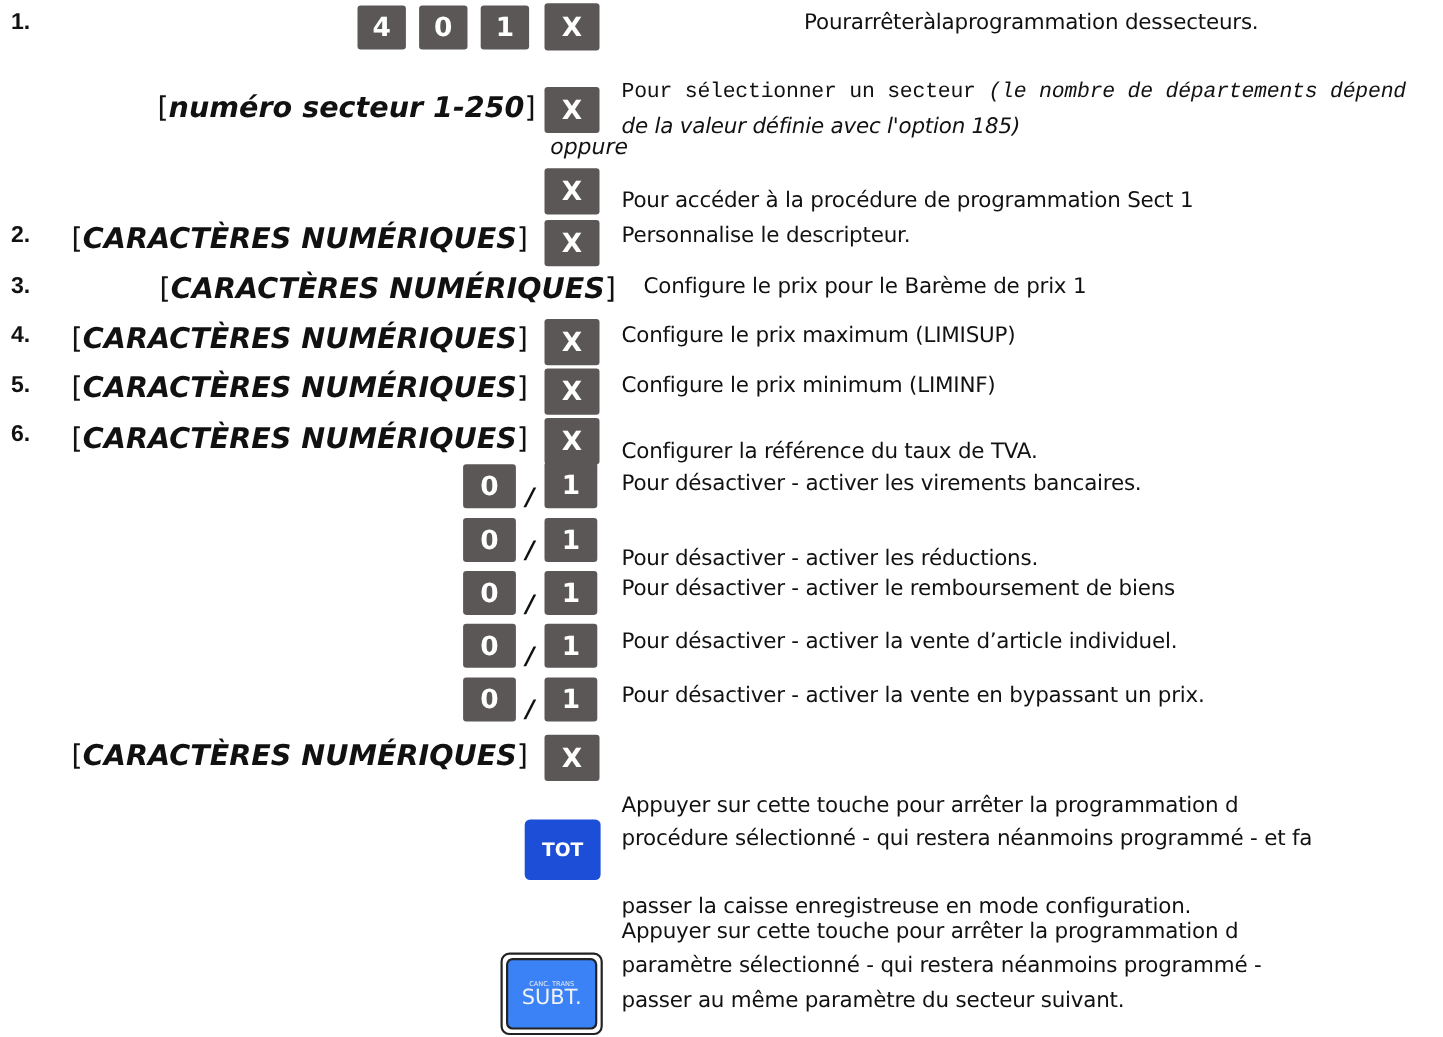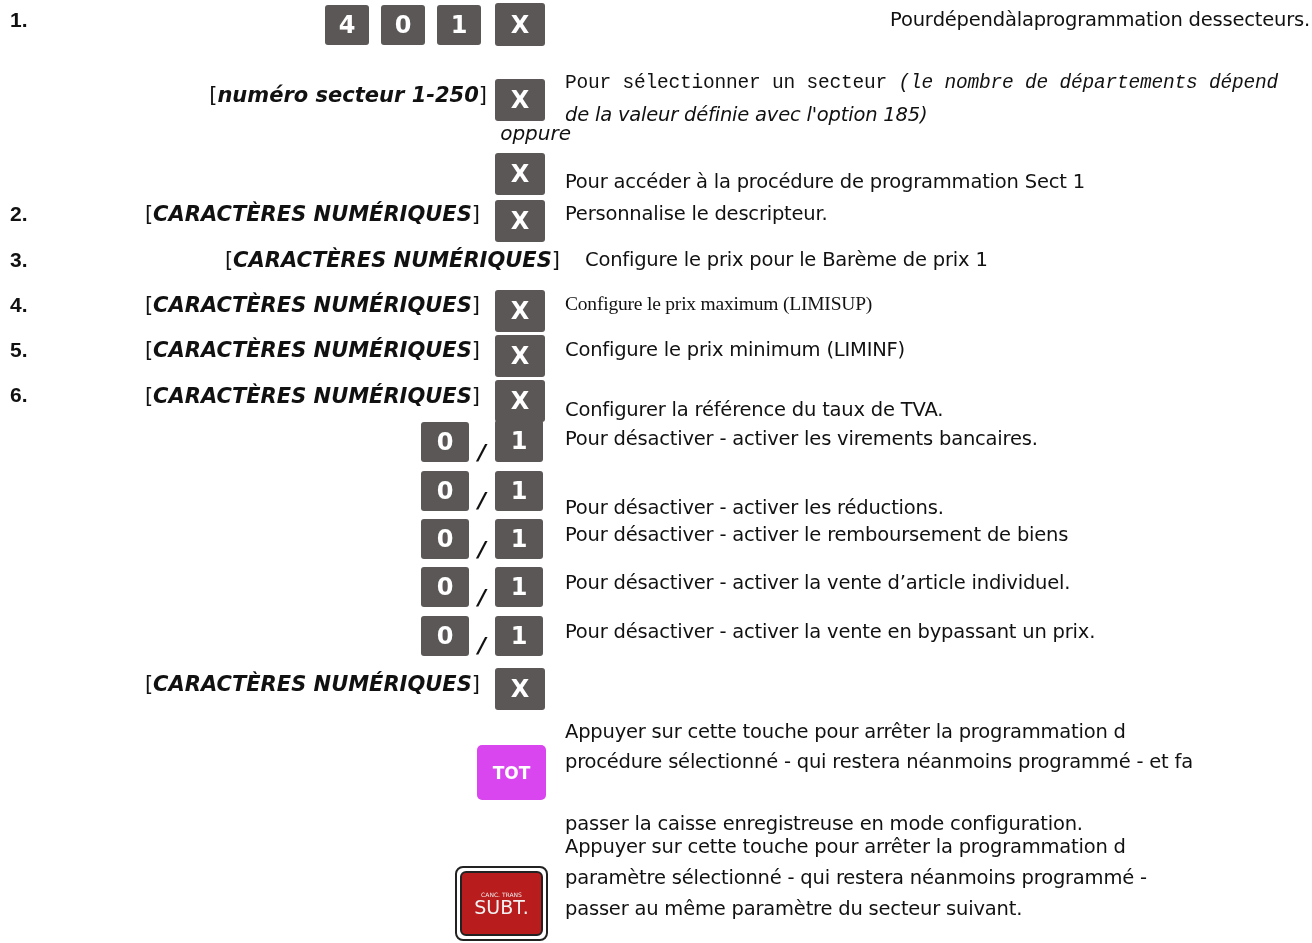--- a/index.html
+++ b/index.html
@@ -1,49 +1,49 @@
 <!DOCTYPE html>
 <html><head>
 <meta charset="utf-8">
 <style>
   html, body { margin: 0; padding: 0; background: #ffffff; }
   body { width: 1312px; height: 943px; position: relative; overflow: hidden;
          font-family: "DejaVu Sans", sans-serif; color: #111; }
   .abs { position: absolute; }
   .num { font-family: "Liberation Sans", sans-serif; font-weight: bold; font-size: 21px; color: #111; }
-  .lbl { font-family: "DejaVu Sans", sans-serif; font-size: 21px; color: #111; white-space: nowrap; text-align: right; }
+  .lbl { font-family: "DejaVu Sans", sans-serif; font-size: 26px; color: #111; white-space: nowrap; text-align: right; }
   .lbl i { font-style: italic; font-weight: bold; }
   .key { position: absolute; background: #5a5756; color: #fff; border-radius: 3px;
          font-family: "DejaVu Sans", sans-serif; font-weight: bold; font-size: 24px;
          display: flex; align-items: center; justify-content: center; }
   .slash { position: absolute; font-family: "DejaVu Sans", sans-serif; font-style: italic; font-weight: bold; font-size: 22px; color: #111; }
   .desc { position: absolute; left: 565px; font-family: "DejaVu Sans", sans-serif; font-size: 19.5px; color: #111; white-space: nowrap; letter-spacing: -0.2px; }
   .desc em { font-style: italic; }
-  .justify { display: flex; justify-content: flex-end; width: 760px; }
+  .justify { display: flex; justify-content: center; width: 760px; }
   .oppure { position: absolute; font-family: "DejaVu Sans", sans-serif; font-style: italic; font-size: 20px; color: #111; }
-  .tot { position: absolute; background: #d946ef; color: #fff; border-radius: 5px;
+  .tot { position: absolute; background: #1d4ed8; color: #fff; border-radius: 5px;
          font-family: "DejaVu Sans", sans-serif; font-weight: bold; font-size: 17px;
          display: flex; align-items: center; justify-content: center; text-align: center; }
   .subt { position: absolute; border: 2px solid #222; border-radius: 8px; padding: 3px; background: #fff; }
-  .subt-inner { width: 100%; height: 100%; border: 2px solid #222; border-radius: 6px; background: #b91c1c;
+  .subt-inner { width: 100%; height: 100%; border: 2px solid #222; border-radius: 6px; background: #3b82f6;
                 display: flex; flex-direction: column; align-items: center; justify-content: center; box-sizing: border-box; }
   .subt-small { font-family: "DejaVu Sans", sans-serif; font-size: 6px; color: #eee; }
   .subt-big { font-family: "DejaVu Sans", sans-serif; font-size: 19px; color: #f2f2f2; line-height: 1; }
 </style>
 </head>
 <body>
 
 <div class="abs num" style="left:10px;top:8px;">1.</div>
 <div class="key" style="left:325px;top:5px;width:44px;height:40px;">4</div>
 <div class="key" style="left:381px;top:5px;width:44px;height:40px;">0</div>
 <div class="key" style="left:437px;top:5px;width:44px;height:40px;">1</div>
 <div class="key" style="left:495px;top:3px;width:50px;height:43px;">X</div>
 <div class="desc justify" style="top:8px;width:745px;">
   <span>Pour</span>
-  <span>dépend</span>
+  <span>arrêter</span>
   <span>à</span>
   <span>la</span>
   <span>programmation des</span>
   <span>secteurs.</span>
 </div>
 
 <div class="abs lbl" style="right:825px;top:83px;">[<i>numéro secteur 1-250</i>]</div>
 <div class="key" style="left:495px;top:79px;width:50px;height:42px;">X</div>
 <div class="desc" style="top:72px;font-family:Liberation Mono, monospace;"><span>Pour sélectionner un secteur </span><em>(le nombre de départements dépend</em></div>
 <div class="desc" style="top:103px;"><em>de la valeur définie avec l'option 185)</em></div>
@@ -57,21 +57,21 @@
 <div class="key" style="left:495px;top:200px;width:50px;height:42px;">X</div>
 <div class="desc" style="top:202px;">Personnalise le descripteur.</div>
 
 <div class="abs num" style="left:10px;top:248px;">3.</div>
 <div class="abs lbl" style="right:752px;top:248px;">[<i>CARACTÈRES NUMÉRIQUES</i>]</div>
 <div class="desc" style="top:248px;margin-left:20px;">Configure le prix pour le Barème de prix 1</div>
 
 <div class="abs num" style="left:10px;top:293px;">4.</div>
 <div class="abs lbl" style="right:832px;top:293px;">[<i>CARACTÈRES NUMÉRIQUES</i>]</div>
 <div class="key" style="left:495px;top:290px;width:50px;height:42px;">X</div>
-<div class="desc" style="top:293px;font-family:Liberation Serif, serif;">Configure le prix maximum (LIMISUP)</div>
+<div class="desc" style="top:293px;">Configure le prix maximum (LIMISUP)</div>
 
 <div class="abs num" style="left:10px;top:338px;">5.</div>
 <div class="abs lbl" style="right:832px;top:338px;">[<i>CARACTÈRES NUMÉRIQUES</i>]</div>
 <div class="key" style="left:495px;top:335px;width:50px;height:42px;">X</div>
 <div class="desc" style="top:338px;">Configure le prix minimum (LIMINF)</div>
 
 <div class="abs num" style="left:10px;top:383px;">6.</div>
 <div class="abs lbl" style="right:832px;top:384px;">[<i>CARACTÈRES NUMÉRIQUES</i>]</div>
 <div class="key" style="left:495px;top:380px;width:50px;height:42px;">X</div>
 <div class="desc" style="top:384px;margin-top:14px;">Configurer la référence du taux de TVA.</div>

